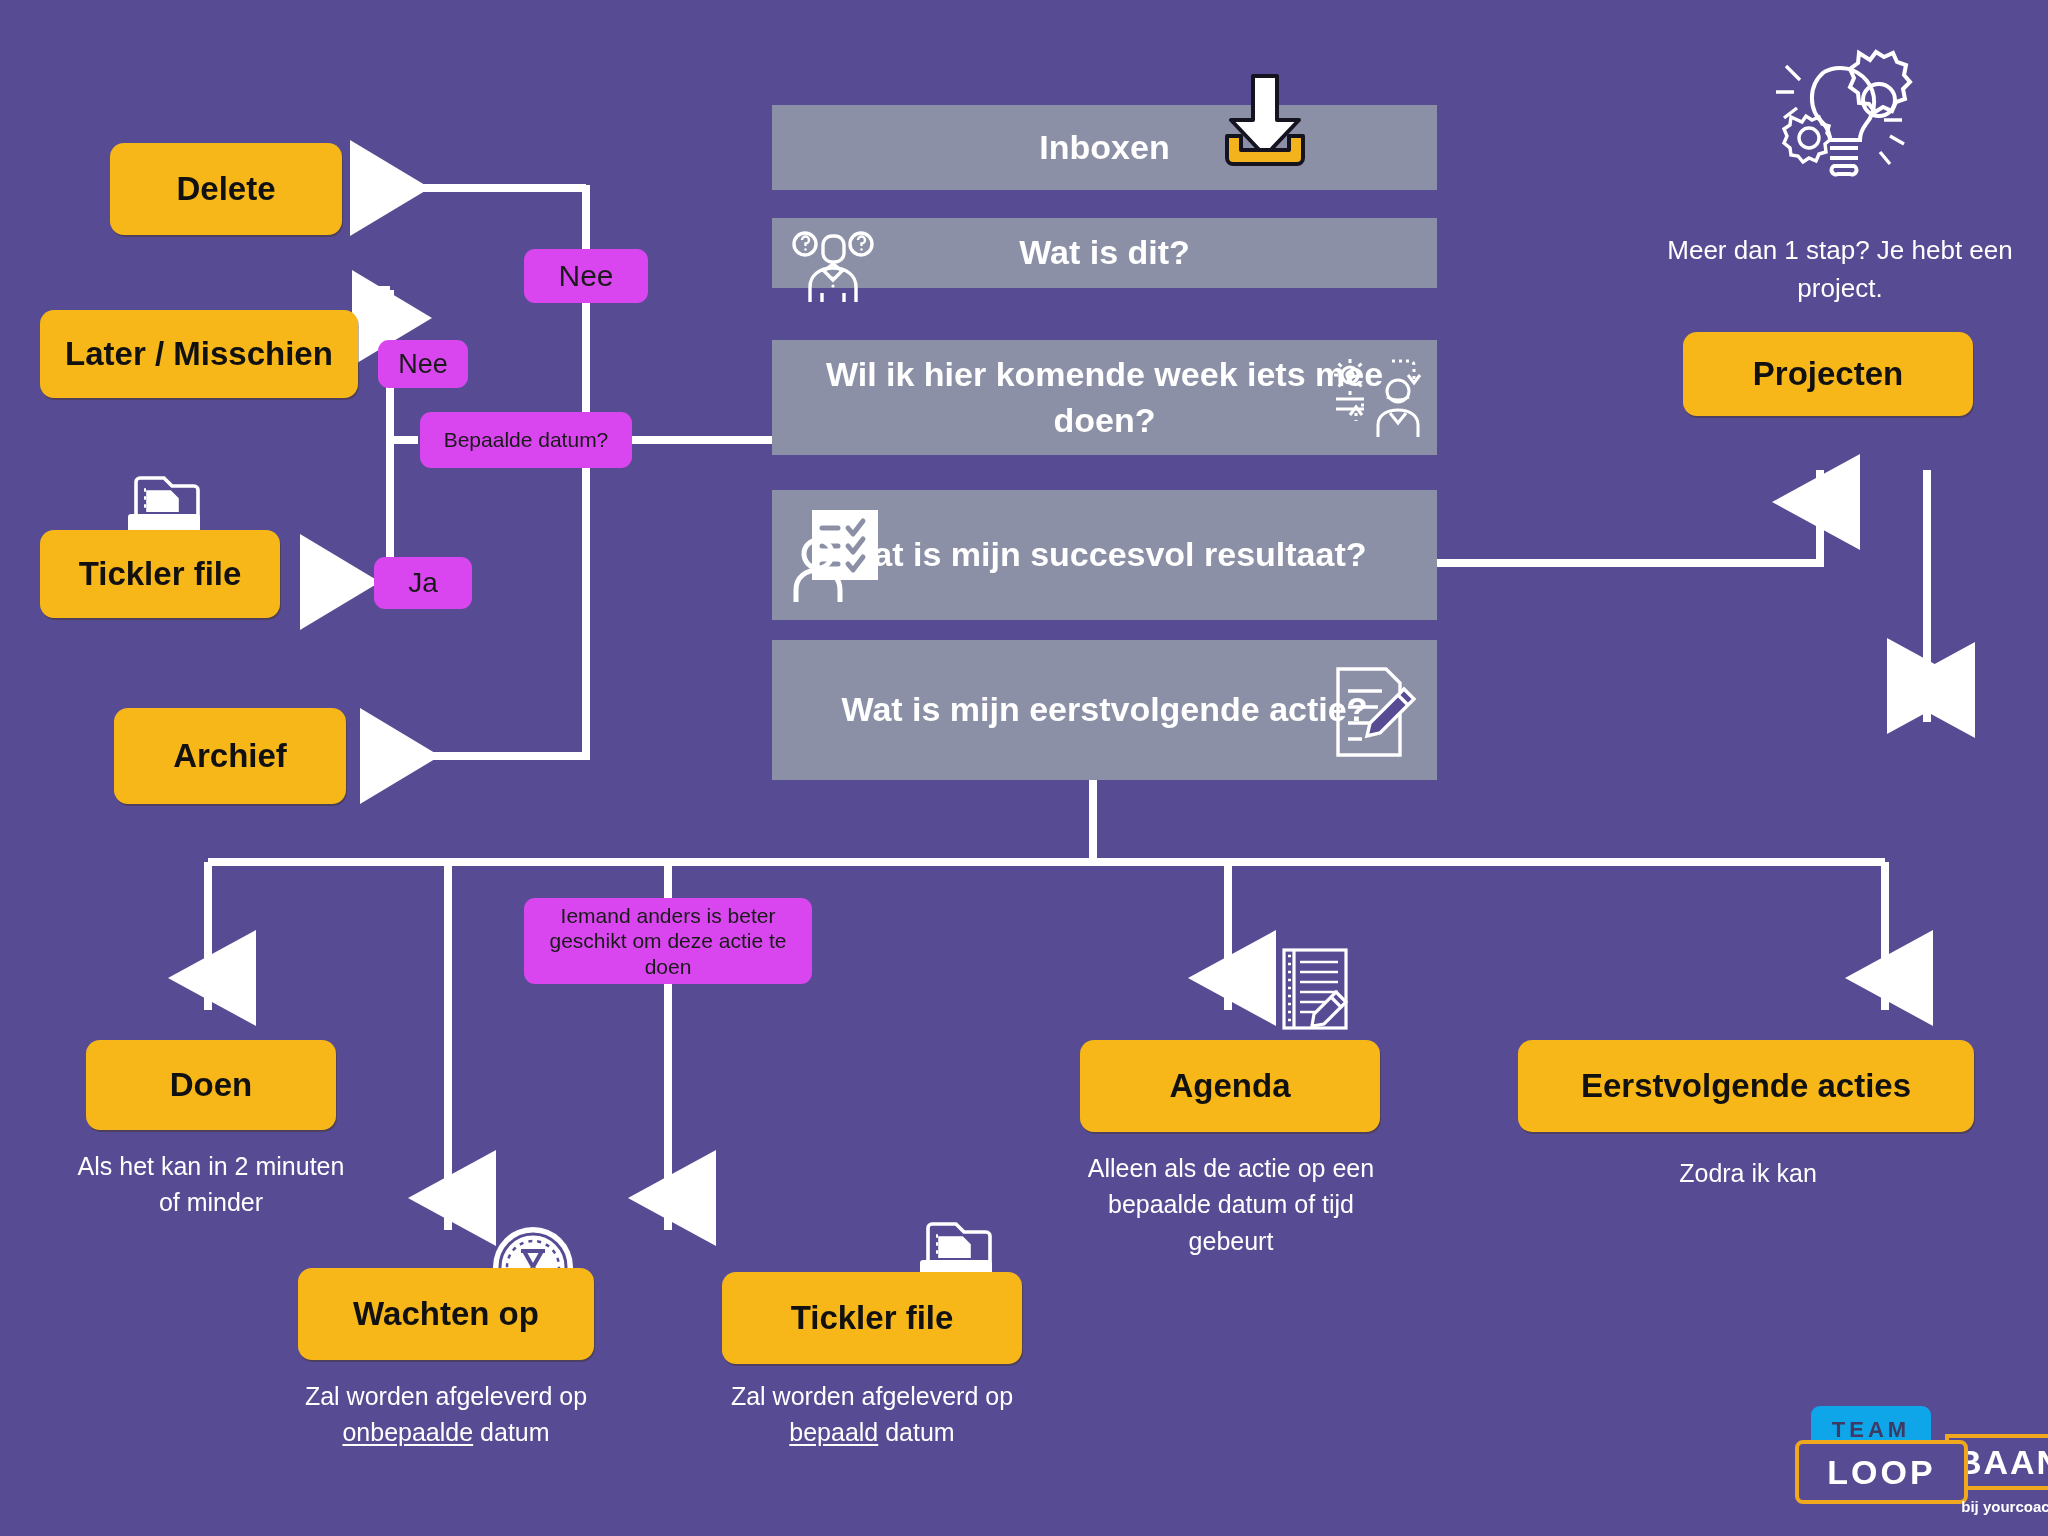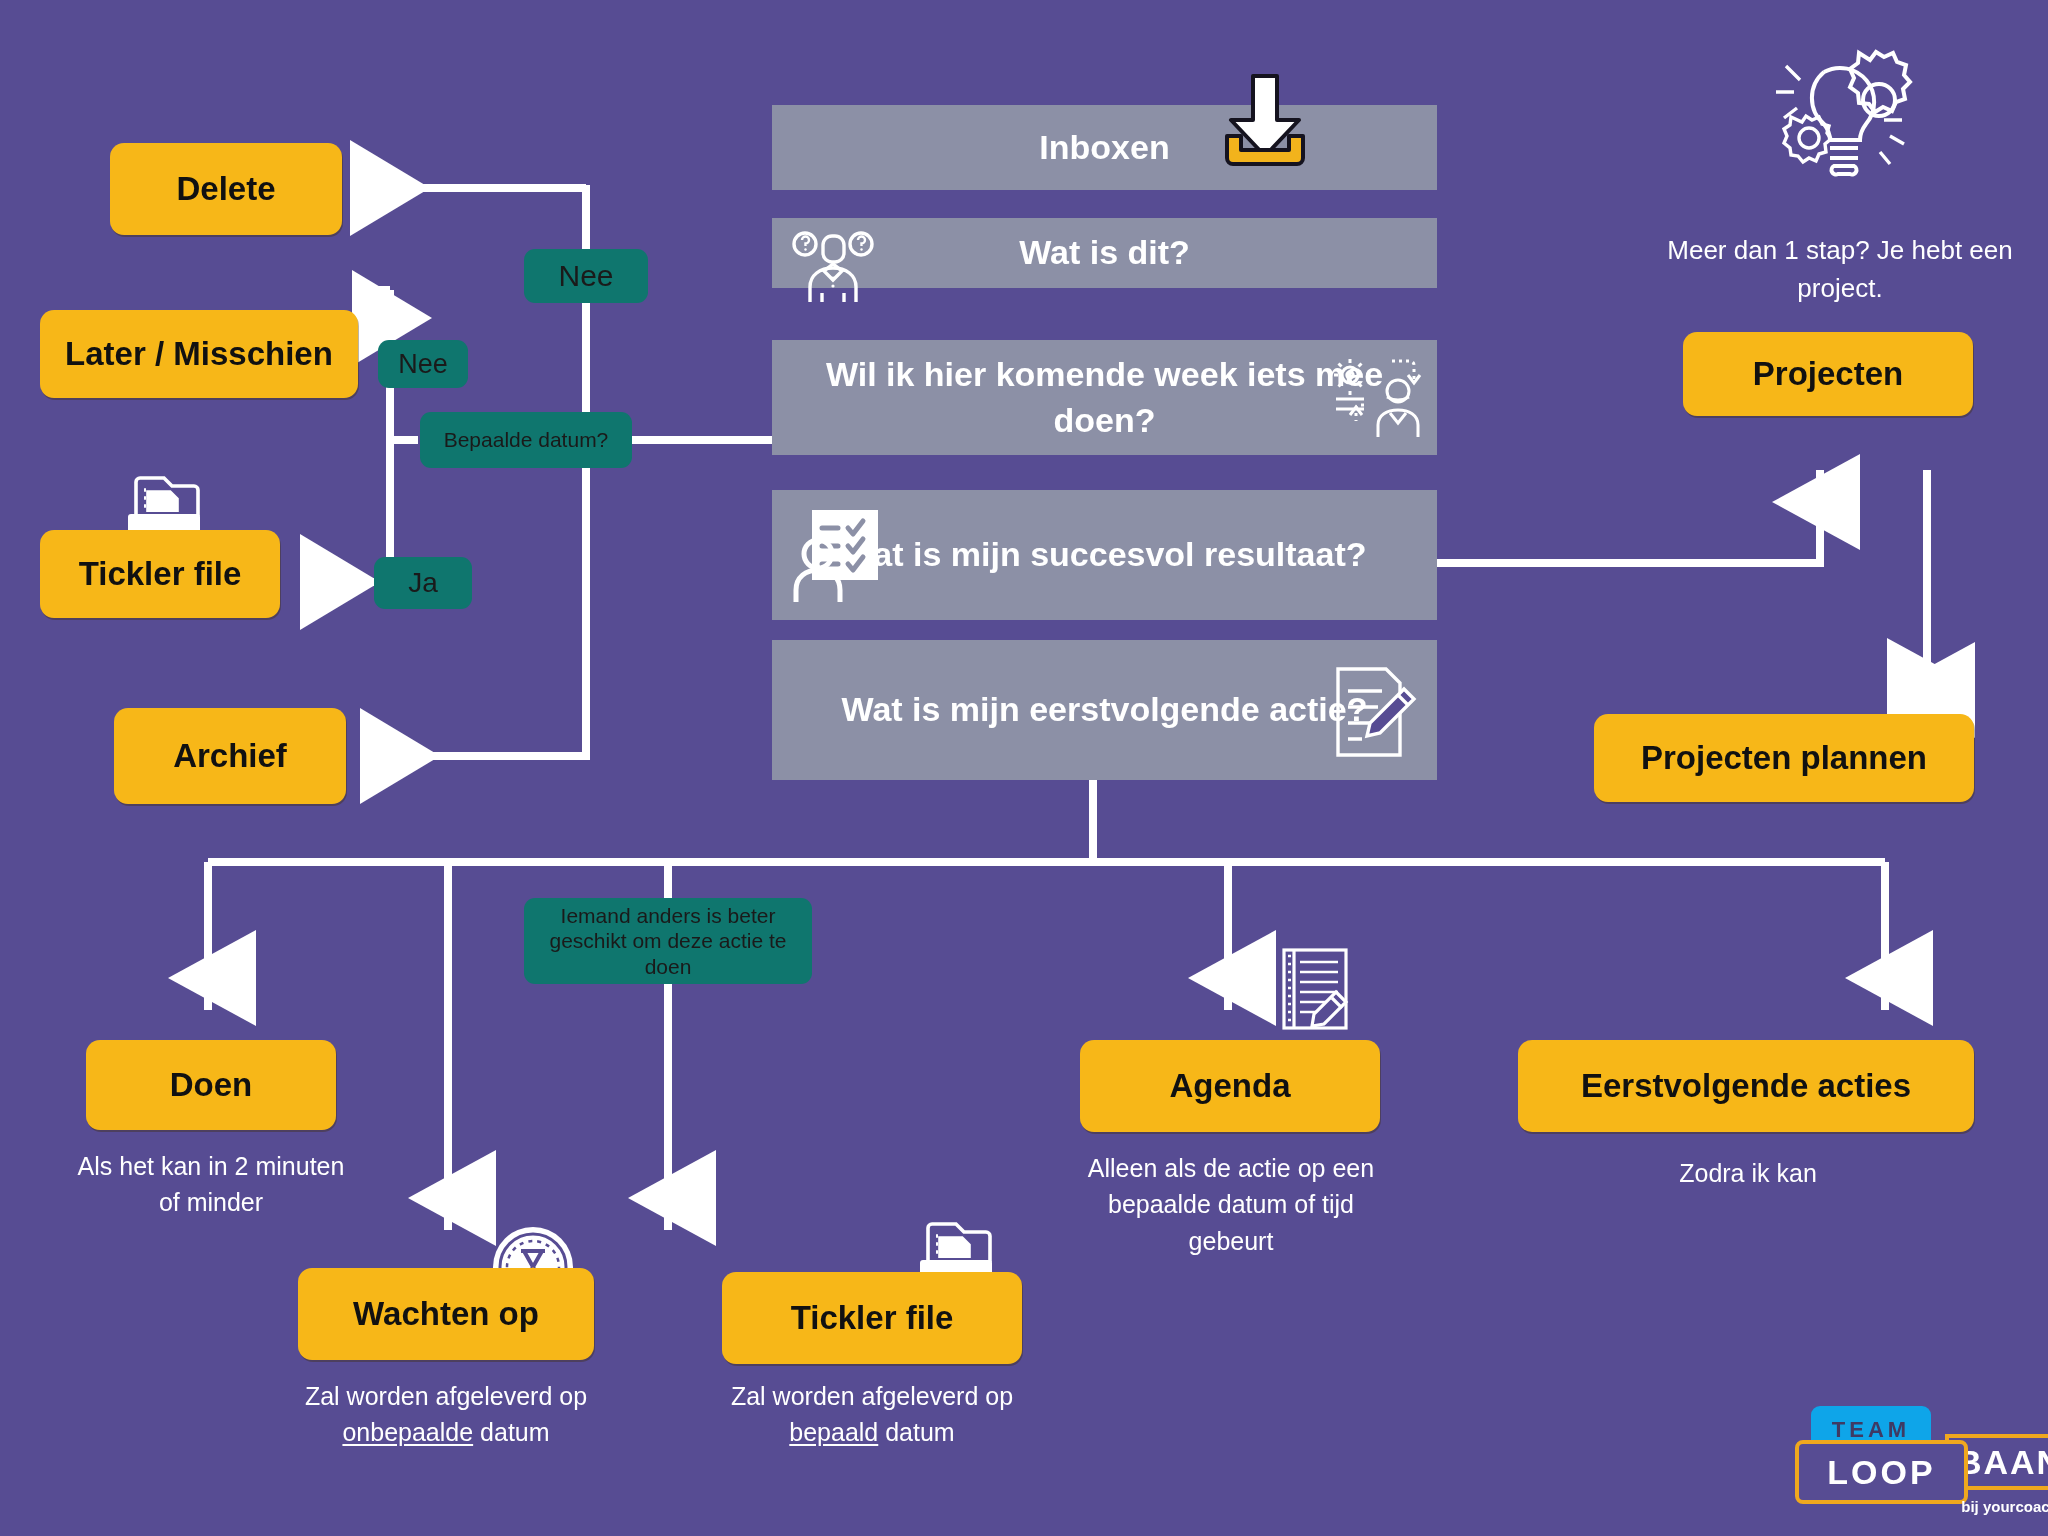--- a/index.html
+++ b/index.html
@@ -30,21 +30,21 @@
     position:absolute;
     background:#8c90a6;
     display:flex;align-items:center;justify-content:center;
     color:#ffffff;font-weight:bold;text-align:center;
     line-height:1.35;
   }
   .gbox .gtext{padding:0 24px;}
   
   .wlabel{
     position:absolute;
-    background:#0f766e;
+    background:#d946ef;
     border-radius:11px;
     display:flex;align-items:center;justify-content:center;
     color:#1a1a1a;text-align:center;
     line-height:1.2;
   }
   
   .cap{
     position:absolute;
     color:#ffffff;
     text-align:center;
@@ -292,23 +292,20 @@
         <circle cx="47" cy="90" r="10"></circle>
       </g>
     </svg>
   </div>
   <div class="cap" style="left:1650px;top:232px;width:380px;font-size:26px;">
     <span>Meer dan 1 stap? Je hebt een project.</span>
   </div>
   <div class="ybox" style="left:1683px;top:332px;width:290px;height:84px;font-size:33px;justify-content:center;">
     <span>Projecten</span>
   </div>
-  <div class="ybox" style="left:1594px;top:714px;width:380px;height:88px;font-size:33px;">
-    <span>Projecten plannen</span>
-  </div>
 
   <div class="ybox" style="left:86px;top:1040px;width:250px;height:90px;font-size:33px;">
     <span>Doen</span>
   </div>
   <div class="cap" style="left:66px;top:1148px;width:290px;">
     <span>Als het kan in 2 minuten of minder</span>
   </div>
 
   <div class="icon" style="left:488px;top:1222px;">
     <svg width="90" height="90" viewBox="0 0 90 90" fill="none">

